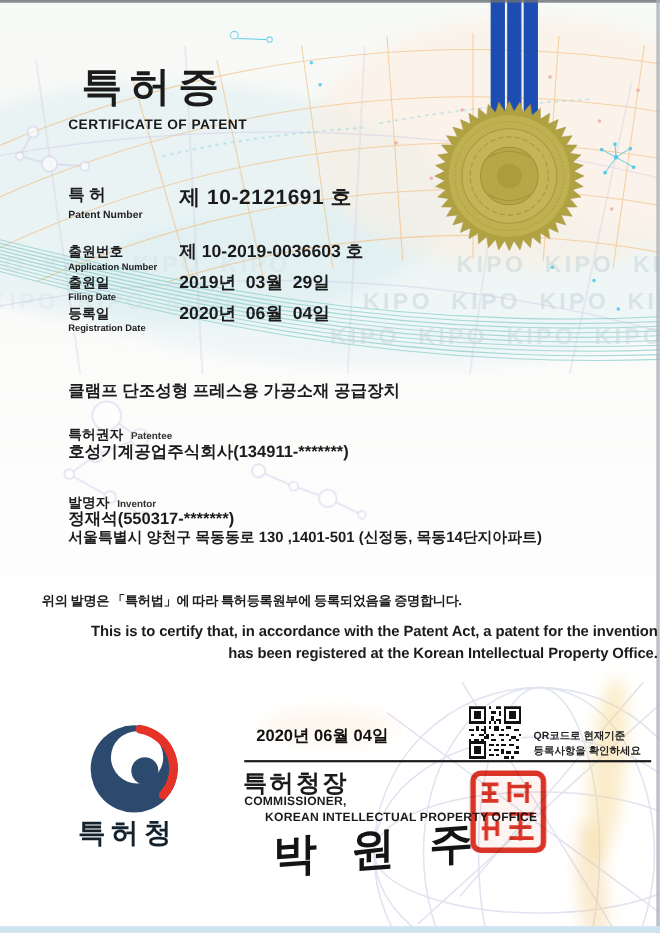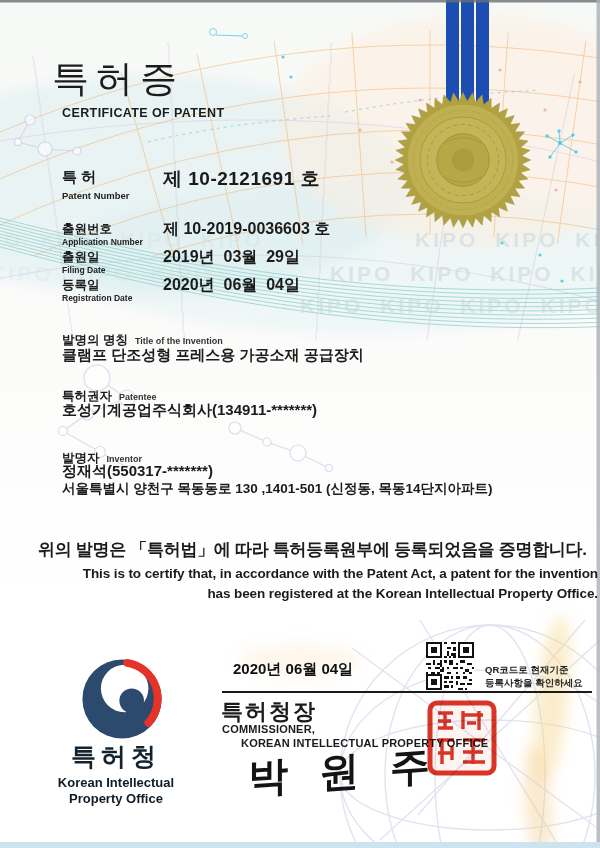--- a/index.html
+++ b/index.html
@@ -5,21 +5,21 @@
   html,body{margin:0;padding:0;background:#e8e8e8;}
   .page{position:relative;width:600px;height:848px;overflow:hidden;
         background:linear-gradient(#f7f9f6 0%,#fbfbfa 40%,#ffffff 70%);
         font-family:"Liberation Sans","DejaVu Sans",sans-serif;color:#1b1b1b;}
   .abs{position:absolute;}
   svg{display:block;}
   .bg{position:absolute;left:0;top:0;z-index:0;}
   .medal{position:absolute;left:390px;top:87px;z-index:1;}
   .content{position:absolute;inset:0;z-index:2;}
   
-  .title-ko{left:52px;top:60px;font-size:37px;font-weight:400;letter-spacing:7px;line-height:1.05;}
+  .title-ko{left:74px;top:60px;font-size:37px;font-weight:700;letter-spacing:7px;line-height:1.05;}
   .title-en{left:62px;top:106px;font-size:12.5px;font-weight:700;letter-spacing:.4px;}
   
   .patent-label{left:62px;top:168px;font-size:15px;font-weight:700;}
   .patent-label-en{left:62px;top:190px;font-size:9.5px;font-weight:700;color:#222;}
   .patent-value{left:163px;top:166px;font-size:19px;font-weight:700;letter-spacing:.5px;}
   
   .flabel{font-size:12.5px;font-weight:700;text-align:center;}
   .flabel-en{font-size:8.5px;font-weight:700;color:#222;}
   .fvalue{font-size:16px;font-weight:700;white-space:pre;}
   .r0l{left:62px;top:221px}.r0e{left:62px;top:237px}.r0v{left:163px;top:219px}
@@ -27,21 +27,21 @@
   .r2l{left:62px;top:277px}.r2e{left:62px;top:293px}.r2v{left:163px;top:275px}
   
   .slabel{font-size:12.5px;font-weight:700;}
   .elabel{font-size:9px;font-weight:600;color:#333;margin-left:7px;}
   .sval{font-size:15px;font-weight:700;}
   .saddr{font-size:13.5px;font-weight:700;}
   .inv-l{left:62px;top:330px}.inv-v{left:62px;top:346px}
   .pat-l{left:62px;top:386px}.pat-n{left:62px;top:401px}.pat-a{left:62px;top:420px}
   .invt-l{left:62px;top:448px}.invt-n{left:62px;top:462px}.invt-a{left:62px;top:480px}
   
-  .stmt-ko{left:38px;top:538px;width:560px;font-size:17px;font-weight:700;letter-spacing:-.3px;}
+  .stmt-ko{left:38px;top:538px;width:560px;font-size:12px;font-weight:700;letter-spacing:-.3px;font-family:Liberation Serif, serif;}
   .stmt-en{left:38px;top:564px;width:560px;font-size:13.5px;font-weight:700;line-height:19.5px;letter-spacing:-.1px;text-align:right;}
   
   .issue-date{left:233px;top:660px;font-size:15px;font-weight:600;color:#111;}
   .sep{left:222px;top:691px;width:370px;height:2px;background:#1a1a1a;}
   .comm-ko{left:221px;top:697px;font-size:22px;font-weight:700;letter-spacing:2px;}
   .comm-en1{left:222px;top:723px;font-size:11px;font-weight:700;letter-spacing:.2px;}
   .comm-en2{left:222px;top:737px;font-size:11px;font-weight:700;letter-spacing:.2px;padding-left:19px;}
   .signature{left:248px;top:744px;font-size:40px;font-weight:700;letter-spacing:10px;color:#141414;
              transform:rotate(-4deg) skewX(-4deg);}
   
@@ -247,23 +247,20 @@
     <div class="abs fvalue r0v">제 10-2019-0036603 호</div>
 
     <div class="abs flabel r1l">출원일</div>
     <div class="abs flabel-en r1e">Filing Date</div>
     <div class="abs fvalue r1v">2019년  03월  29일</div>
 
     <div class="abs flabel r2l">등록일</div>
     <div class="abs flabel-en r2e">Registration Date</div>
     <div class="abs fvalue r2v">2020년  06월  04일</div>
 
-    <div class="abs inv-l">
-      <span class="slabel">발명의 명칭</span><span class="elabel">Title of the Invention</span>
-    </div>
     <div class="abs sval inv-v">클램프 단조성형 프레스용 가공소재 공급장치</div>
 
     <div class="abs pat-l">
       <span class="slabel">특허권자</span><span class="elabel">Patentee</span>
     </div>
     <div class="abs sval pat-n">호성기계공업주식회사(134911-*******)</div>
 
     <div class="abs invt-l">
       <span class="slabel">발명자</span><span class="elabel">Inventor</span>
     </div>
@@ -282,24 +279,20 @@
     <div class="abs comm-en1">COMMISSIONER,</div>
     <div class="abs comm-en2">KOREAN INTELLECTUAL PROPERTY OFFICE</div>
     <div class="abs signature">박 원 주</div>
 
     <div class="abs qr-note">
       <div>QR코드로 현재기준</div>
       <div>등록사항을 확인하세요</div>
     </div>
 
     <div class="abs logo-ko">특허청</div>
-    <div class="abs logo-en">
-      <div>Korean Intellectual</div>
-      <div>Property Office</div>
-    </div>
   </div>
 
   <svg class="qr" width="48" height="48" viewBox="0 0 21 21" shape-rendering="crispEdges">
     <rect width="21" height="21" fill="#ffffff"></rect>
     <path fill="#111" d="M0 0h7v7h-7z M14 0h7v7h-7z M0 14h7v7h-7z"></path>
     <path fill="#fff" d="M1 1h5v5h-5z M15 1h5v5h-5z M1 15h5v5h-5z"></path>
     <path fill="#111" d="M2 2h3v3h-3z M16 2h3v3h-3z M2 16h3v3h-3z"></path>
     <path fill="#111" d="M8 0h1v1h-1z M11 0h2v1h-2z M9 2h2v1h-2z M12 2h1v2h-1z M9 4h1v2h-1z M11 5h2v1h-2z
       M8 6h1v1h-1z M10 6h1v1h-1z M12 6h1v1h-1z M6 8h1v1h-1z M6 10h1v1h-1z M6 12h1v1h-1z
       M0 9h2v1h-2z M3 8h1v2h-1z M5 9h2v1h-2z M8 8h1v1h-1z M10 8h2v2h-2z M13 9h1v1h-1z M15 8h2v1h-2z M18 9h2v1h-2z

